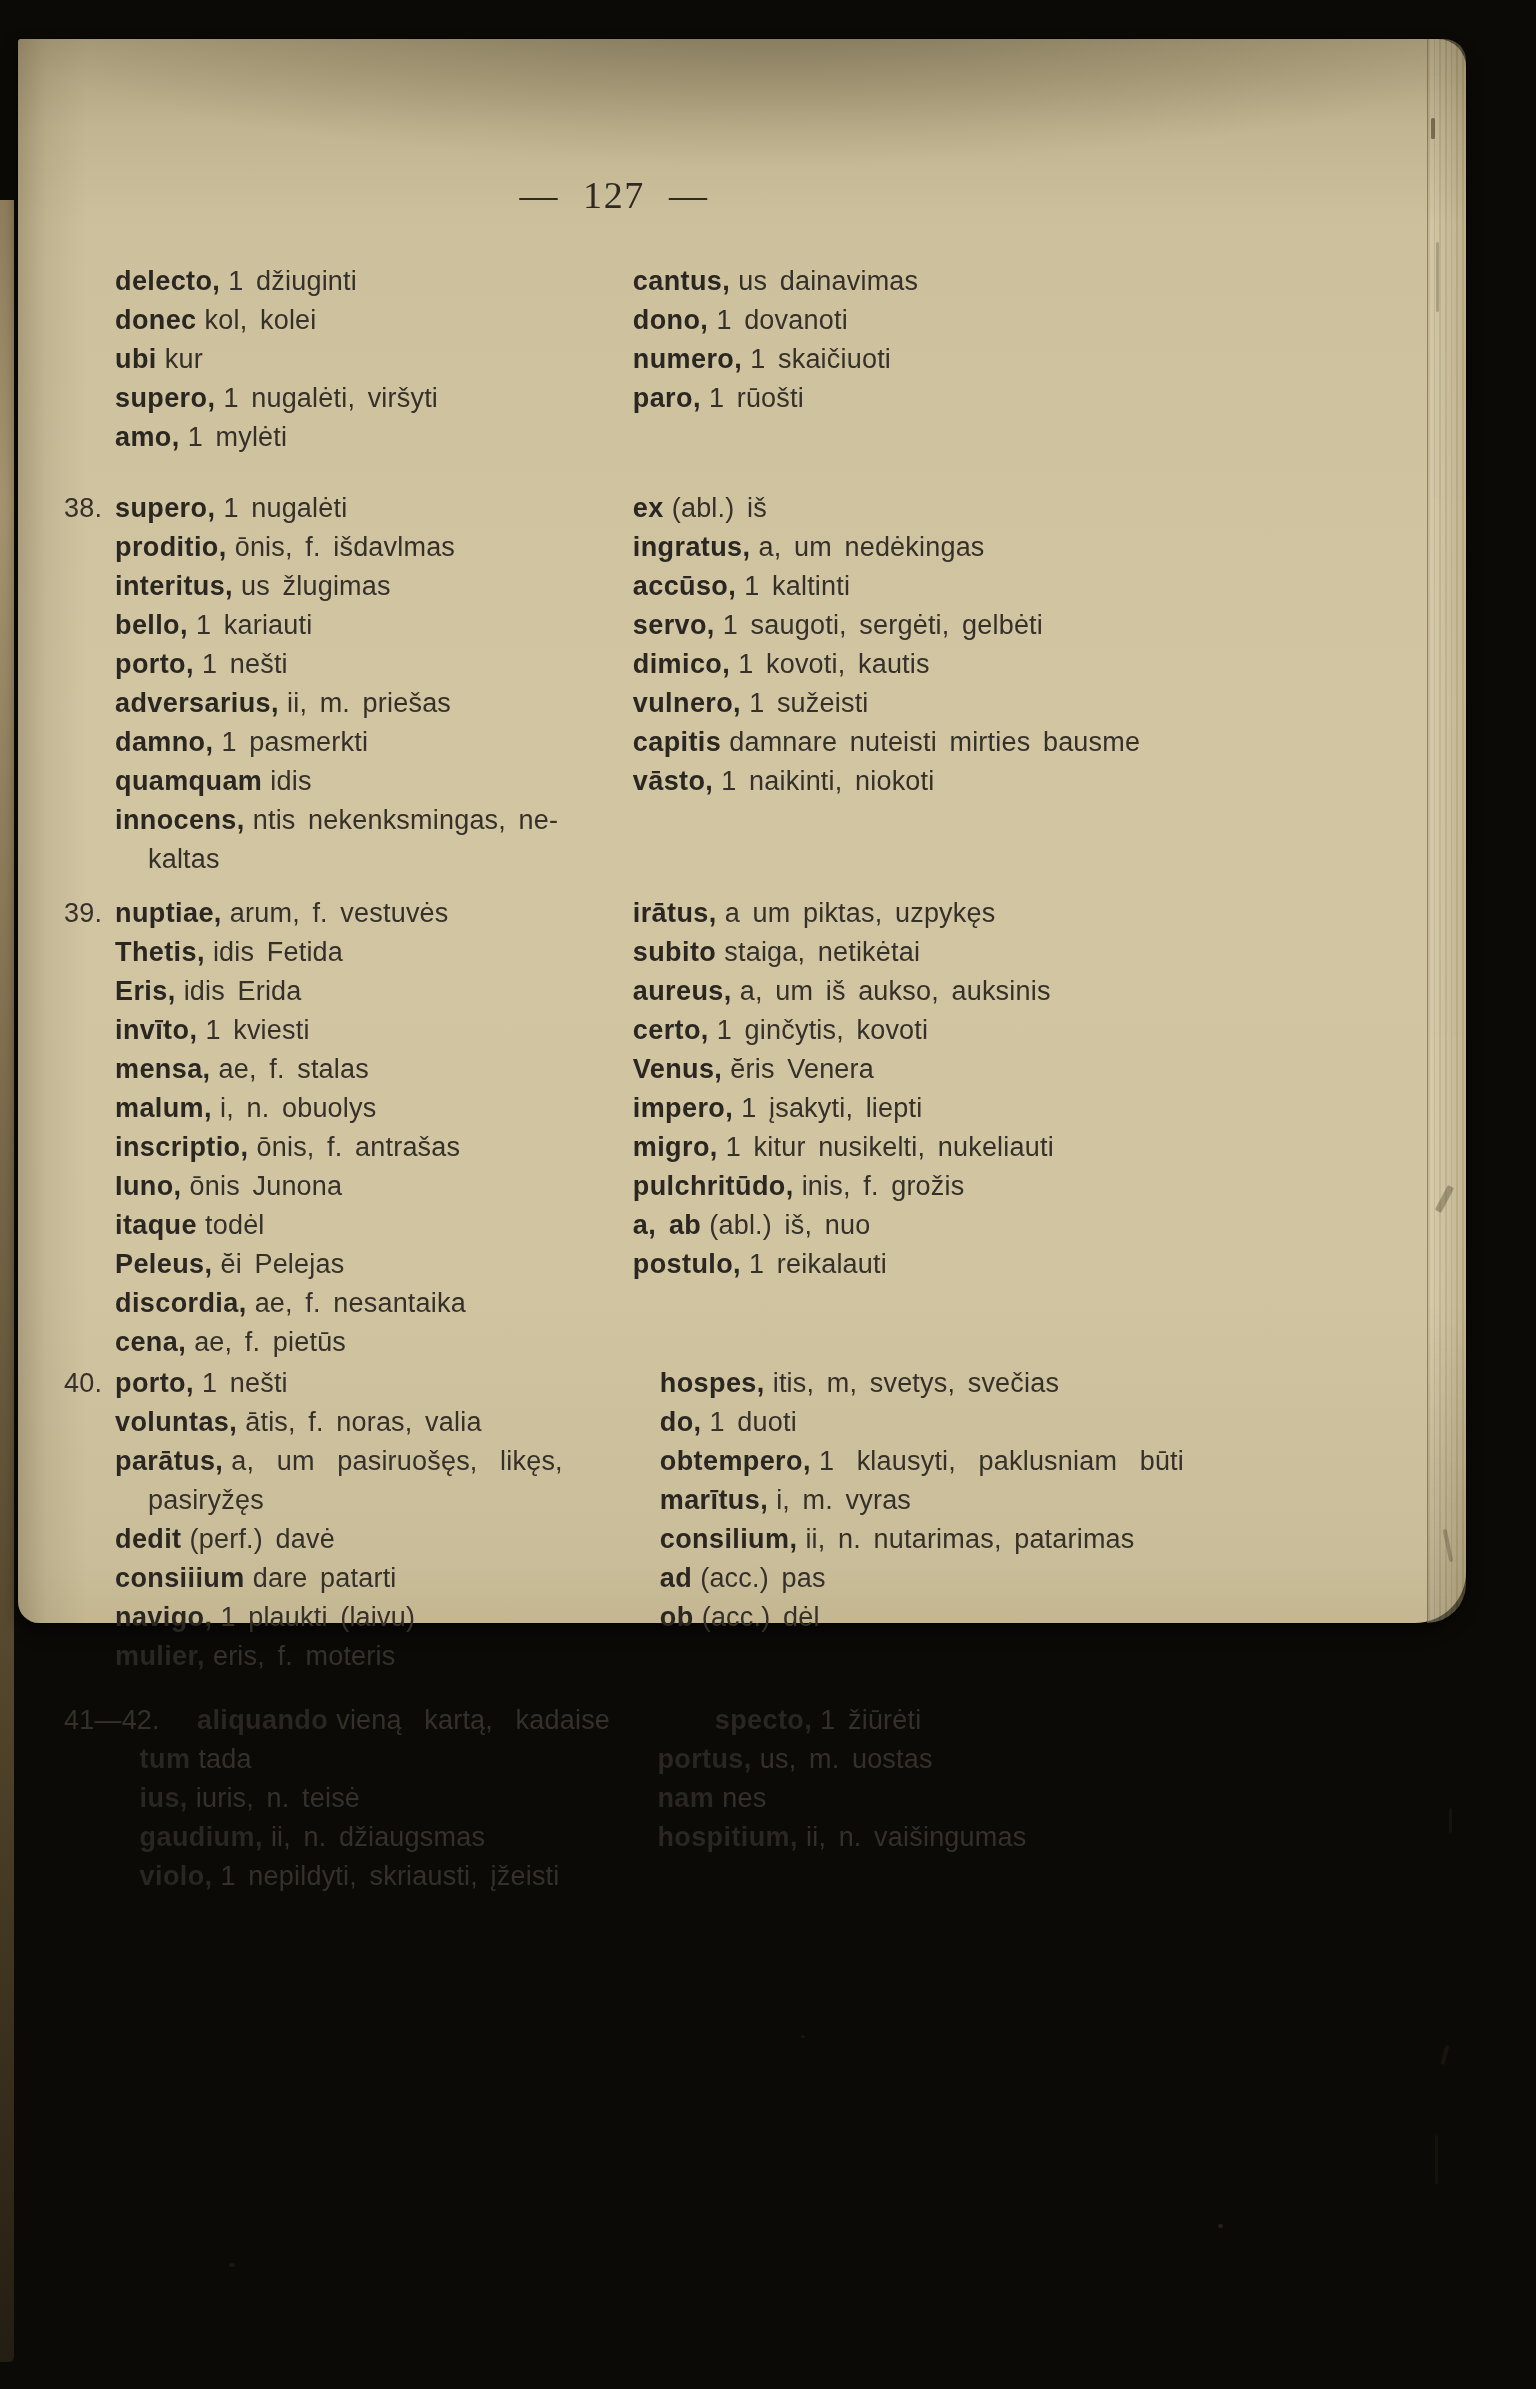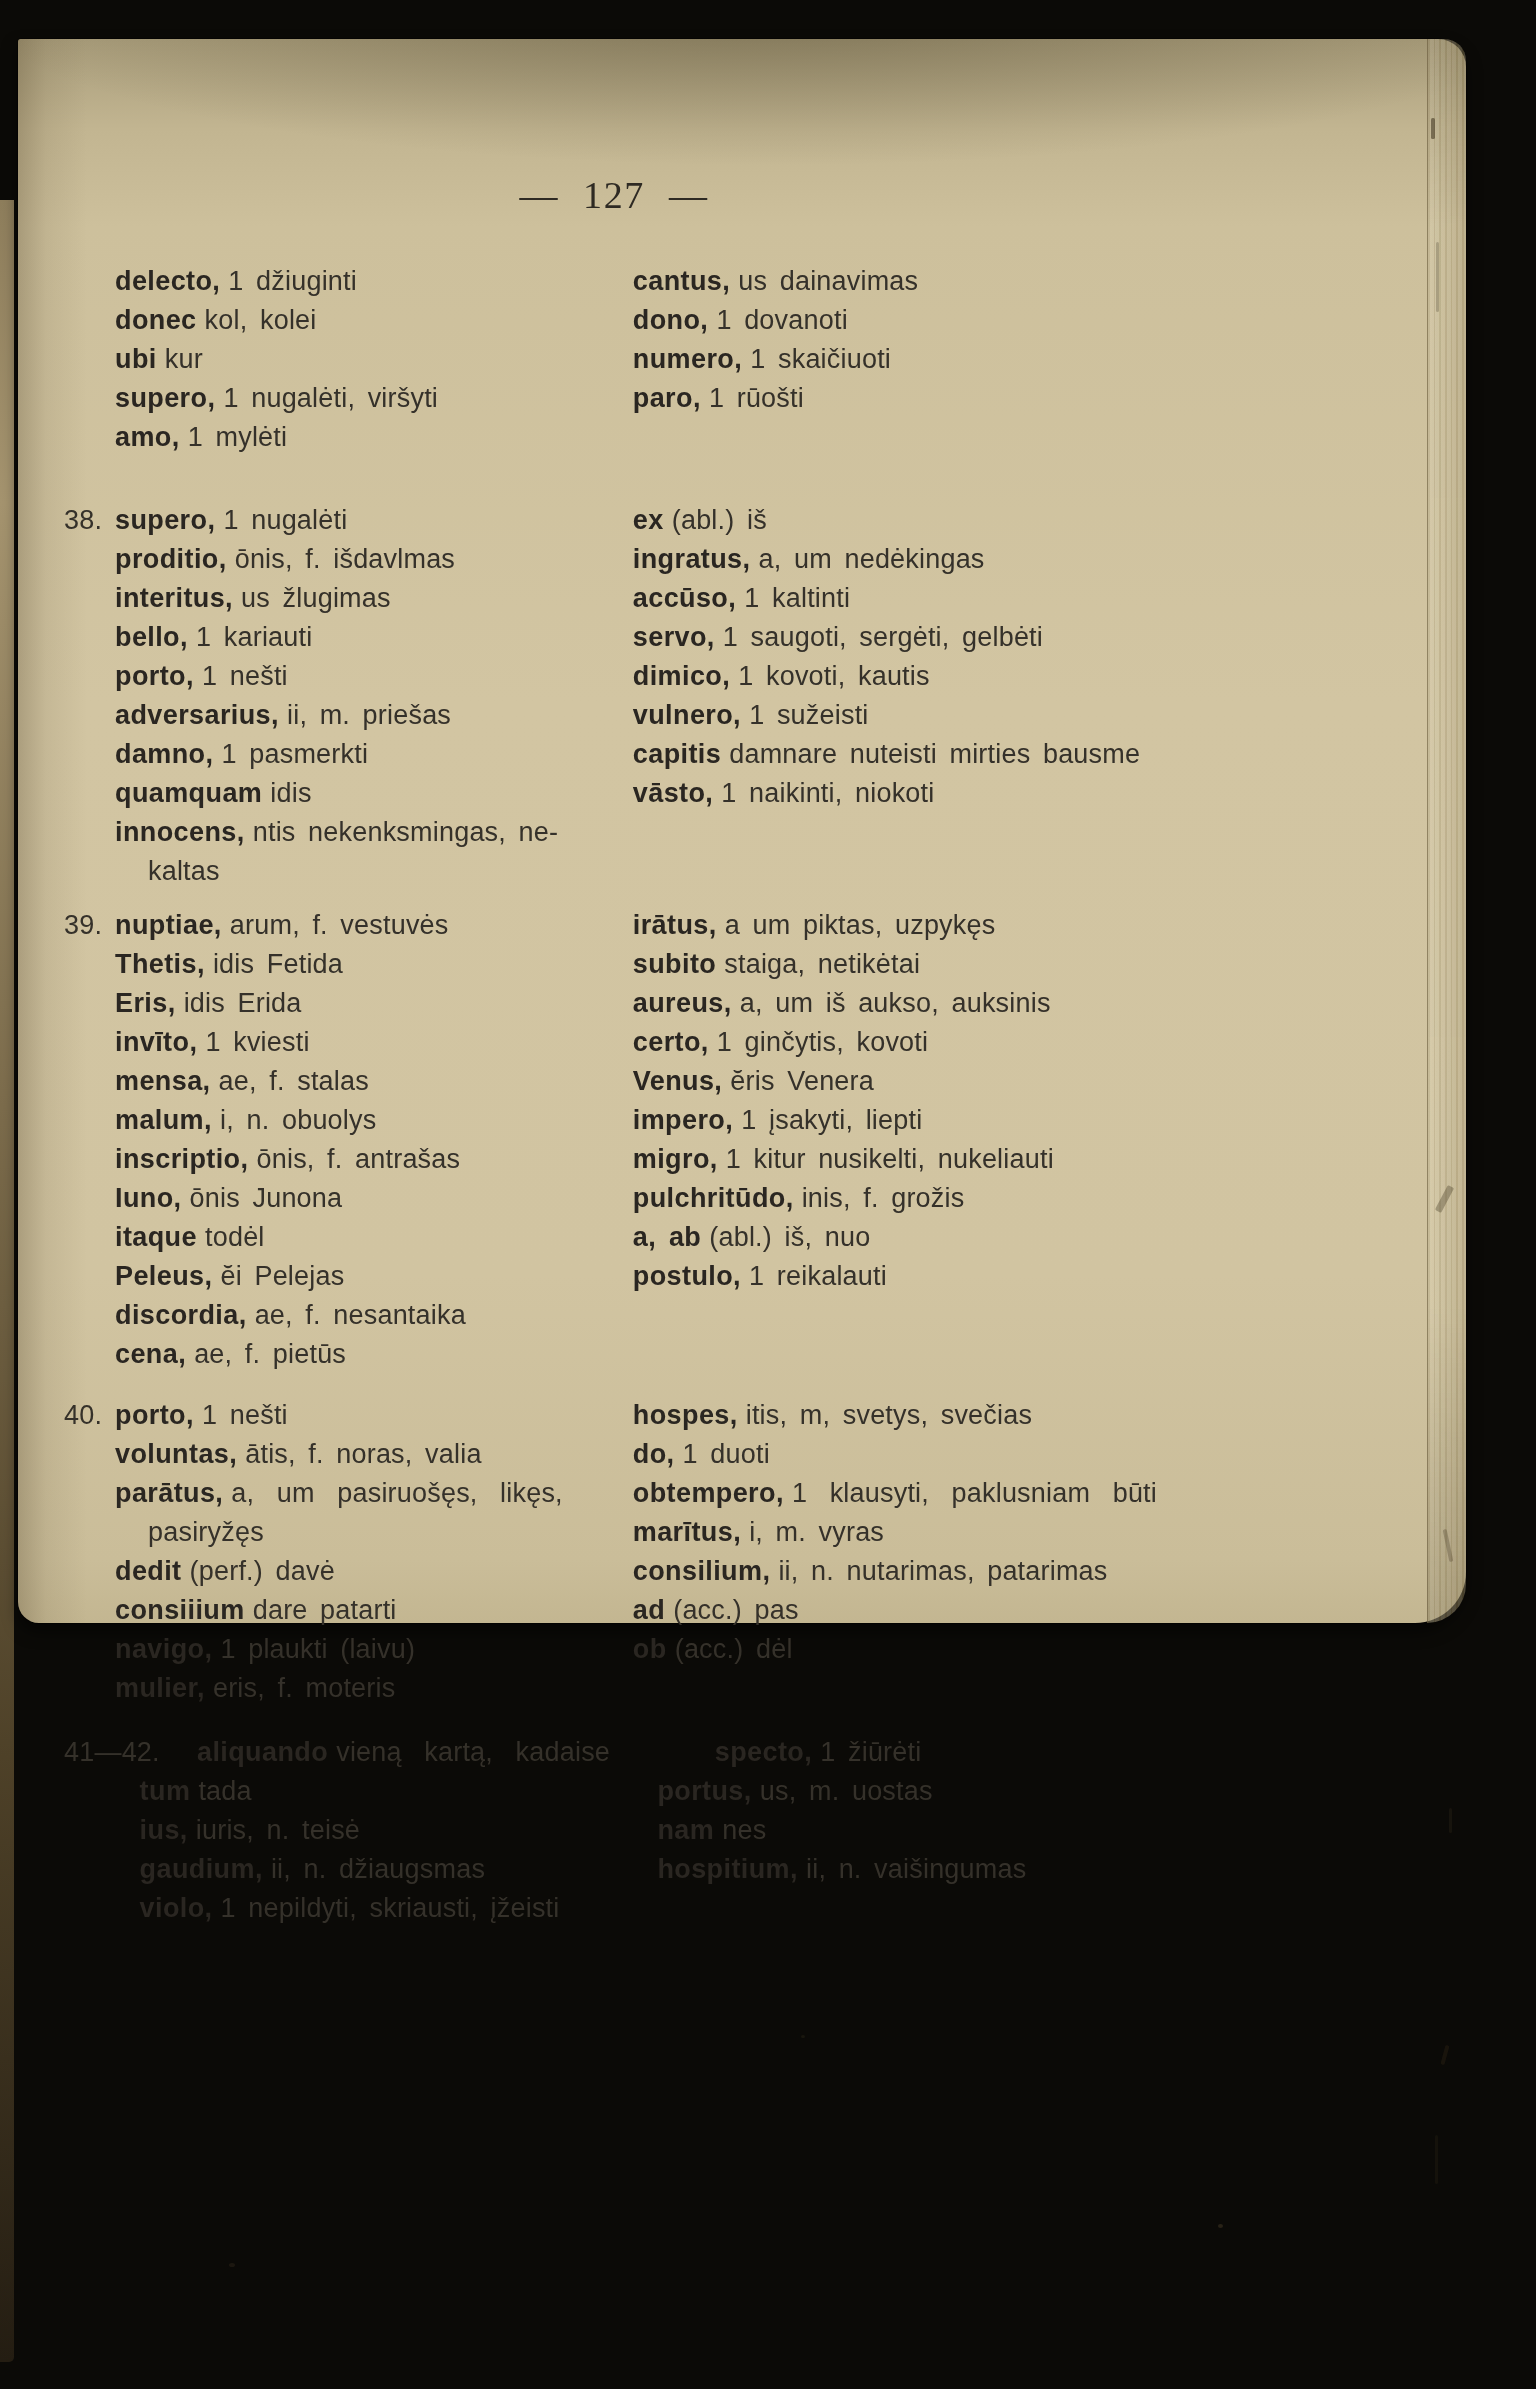--- a/index.html
+++ b/index.html
@@ -48,23 +48,23 @@
     position:absolute;top:134px;left:596px;transform:translateX(-50%);
     font-family:"Liberation Serif","DejaVu Serif",serif;
     font-size:38px;color:#2e2a23;letter-spacing:1.6px;word-spacing:13px;white-space:nowrap;
   }
   .content{
     position:absolute;left:0;top:0;width:100%;
     padding-top:223px;
     font-size:27px;line-height:39px;color:var(--ink);
   }
   .section{display:flex;align-items:flex-start;}
-  .section.s1{margin-top:44px;}
+  .section.s1{margin-top:32px;}
   .section.s2{margin-top:14.7px;}
-  .section.s3{margin-top:22px;}
+  .section.s3{margin-top:2px;gap:27px;}
   .section.s4{margin-top:25.4px;}
   .col{box-sizing:border-box;}
   .col.left{width:508px;margin-left:97px;flex:none;}
   .col.right{width:573px;margin-left:9.8px;flex:none;}
   .entry{position:relative;white-space:nowrap;letter-spacing:0.2px;word-spacing:.18em;}
   .entry .head{font-weight:bold;color:var(--ink-bold);margin-right:.3em;letter-spacing:0.4px;}
   .entry .num{position:absolute;left:-51px;top:0;font-weight:normal;color:var(--ink);}
   .entry.wrap{padding-left:33px;}
   .entry.wide{word-spacing:.55em;}
   .wide-num .entry{padding-left:24.6px;}

